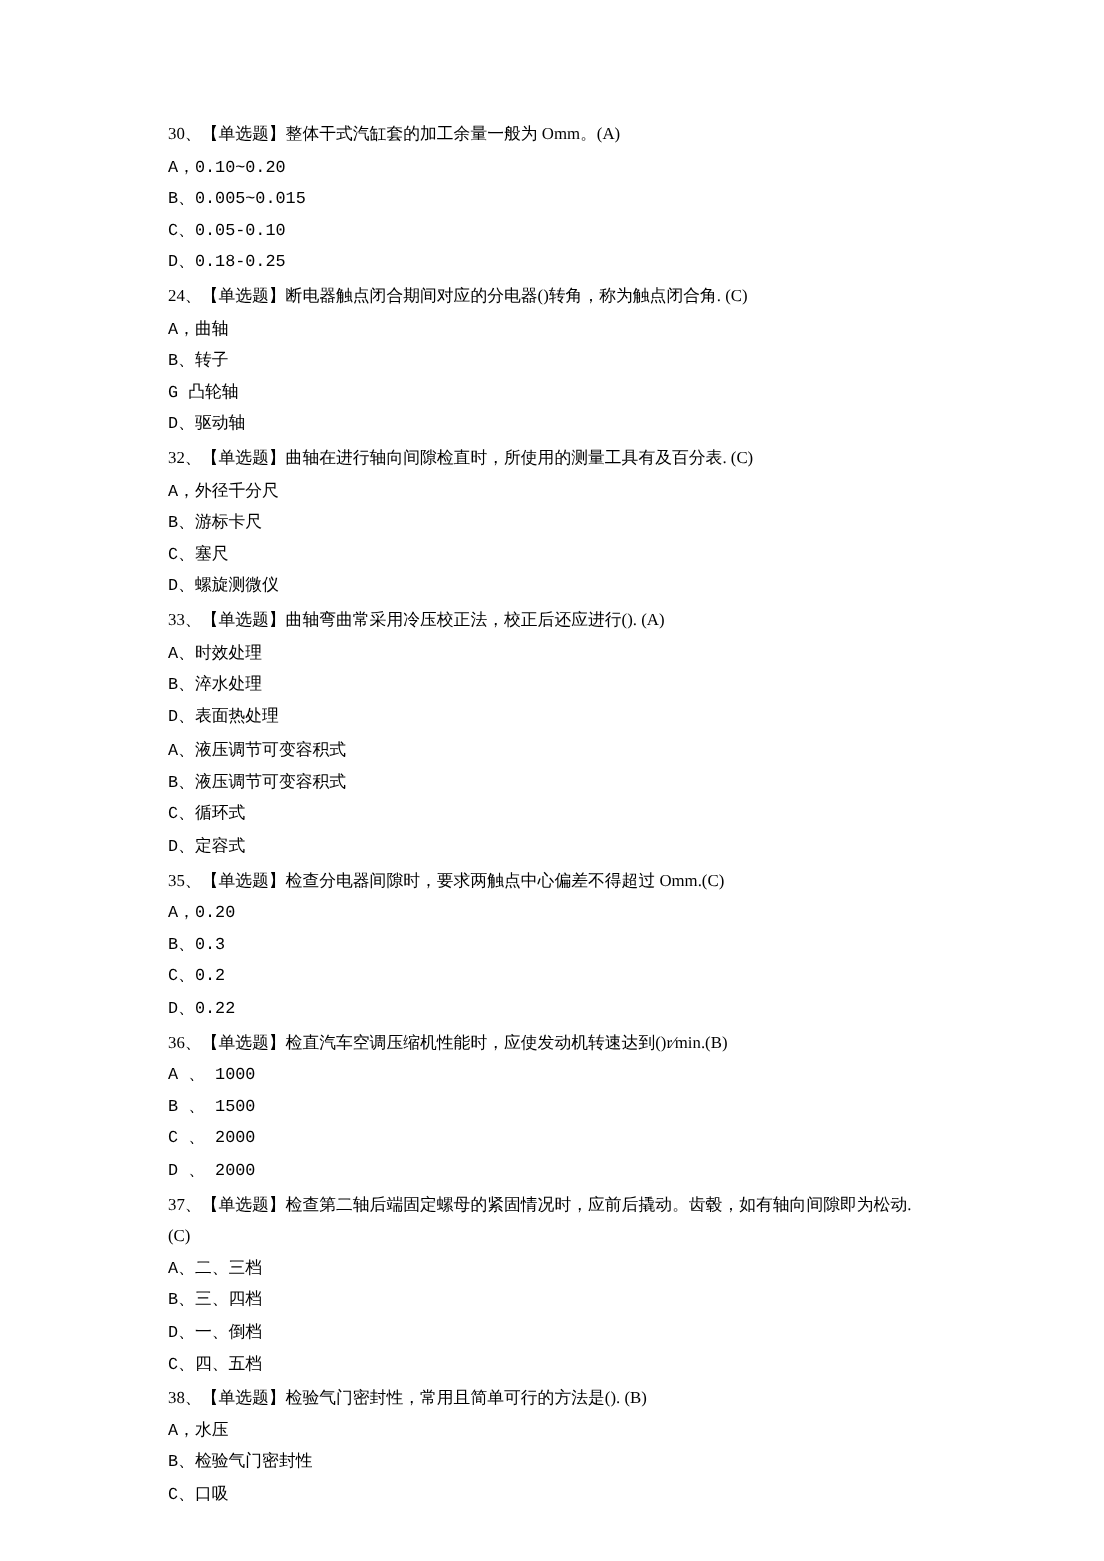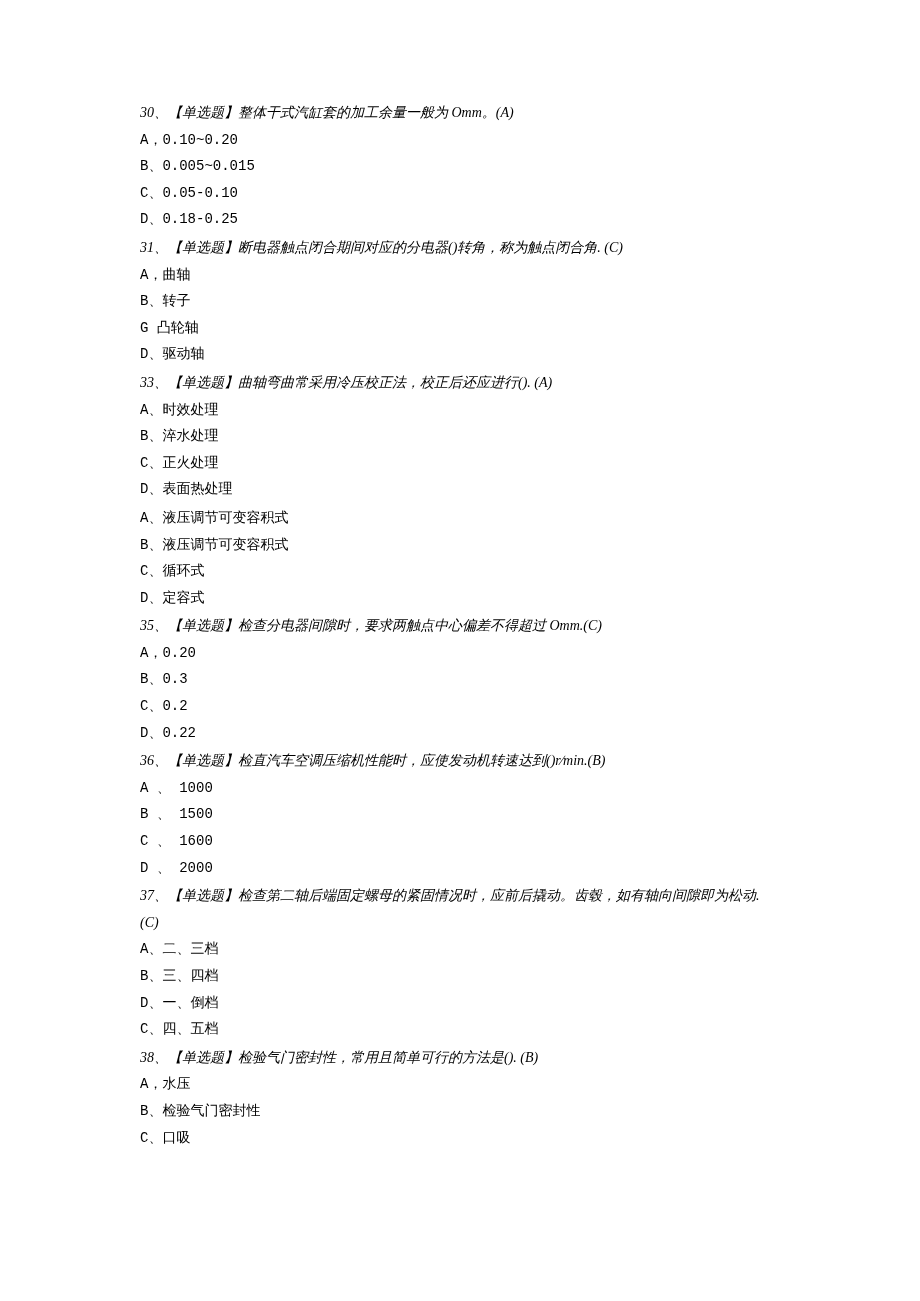--- a/index.html
+++ b/index.html
@@ -14,70 +14,75 @@
       color: #000;
       background: #fff;
       padding: 100px 140px 60px 140px;
       width: 920px;
     }
     .question {
       margin-bottom: 2px;
     }
     .q-text {
       display: block;
-      font-style: italic;
     }
     .option {
       display: block;
       font-family: Liberation Mono, monospace;
     }
   </style>
 </head>
 <body>
 
 <div id="content">
     <div class="question">
       <span class="q-text">30、【单选题】整体干式汽缸套的加工余量一般为 Omm。(A)</span>
       <span class="option">A，0.10~0.20</span>
       <span class="option">B、0.005~0.015</span>
       <span class="option">C、0.05-0.10</span>
       <span class="option">D、0.18-0.25</span>
     </div>
     <div class="question">
-      <span class="q-text">31、【单选题】断电器触点闭合期间对应的分电器()转角，称为触点闭合角. (C)</span>
+      <span class="q-text">24、【单选题】断电器触点闭合期间对应的分电器()转角，称为触点闭合角. (C)</span>
       <span class="option">A，曲轴</span>
       <span class="option">B、转子</span>
       <span class="option">G 凸轮轴</span>
       <span class="option">D、驱动轴</span>
     </div>
     <div class="question">
+      <span class="q-text">32、【单选题】曲轴在进行轴向间隙检直时，所使用的测量工具有及百分表. (C)</span>
+      <span class="option">A，外径千分尺</span>
+      <span class="option">B、游标卡尺</span>
+      <span class="option">C、塞尺</span>
+      <span class="option">D、螺旋测微仪</span>
+    </div>
+    <div class="question">
       <span class="q-text">33、【单选题】曲轴弯曲常采用冷压校正法，校正后还应进行(). (A)</span>
       <span class="option">A、时效处理</span>
       <span class="option">B、淬水处理</span>
-      <span class="option">C、正火处理</span>
       <span class="option">D、表面热处理</span>
     </div>
     <div class="question">
       <span class="option">A、液压调节可变容积式</span>
       <span class="option">B、液压调节可变容积式</span>
       <span class="option">C、循环式</span>
       <span class="option">D、定容式</span>
     </div>
     <div class="question">
       <span class="q-text">35、【单选题】检查分电器间隙时，要求两触点中心偏差不得超过 Omm.(C)</span>
       <span class="option">A，0.20</span>
       <span class="option">B、0.3</span>
       <span class="option">C、0.2</span>
       <span class="option">D、0.22</span>
     </div>
     <div class="question">
       <span class="q-text">36、【单选题】检直汽车空调压缩机性能时，应使发动机转速达到()r∕min.(B)</span>
       <span class="option">A 、  1000</span>
       <span class="option">B 、  1500</span>
-      <span class="option">C 、  1600</span>
+      <span class="option">C 、  2000</span>
       <span class="option">D 、  2000</span>
     </div>
     <div class="question">
       <span class="q-text">37、【单选题】检查第二轴后端固定螺母的紧固情况时，应前后撬动。齿毂，如有轴向间隙即为松动. (C)</span>
       <span class="option">A、二、三档</span>
       <span class="option">B、三、四档</span>
       <span class="option">D、一、倒档</span>
       <span class="option">C、四、五档</span>
     </div>
     <div class="question">

